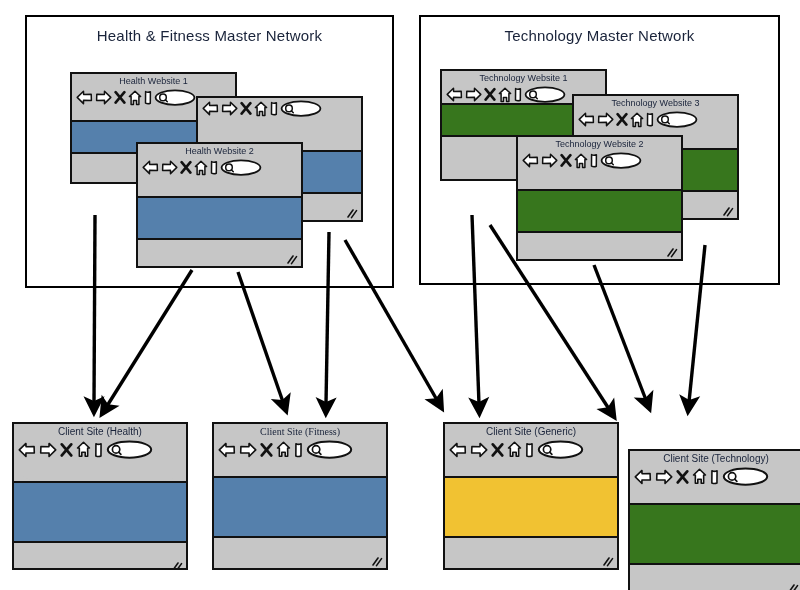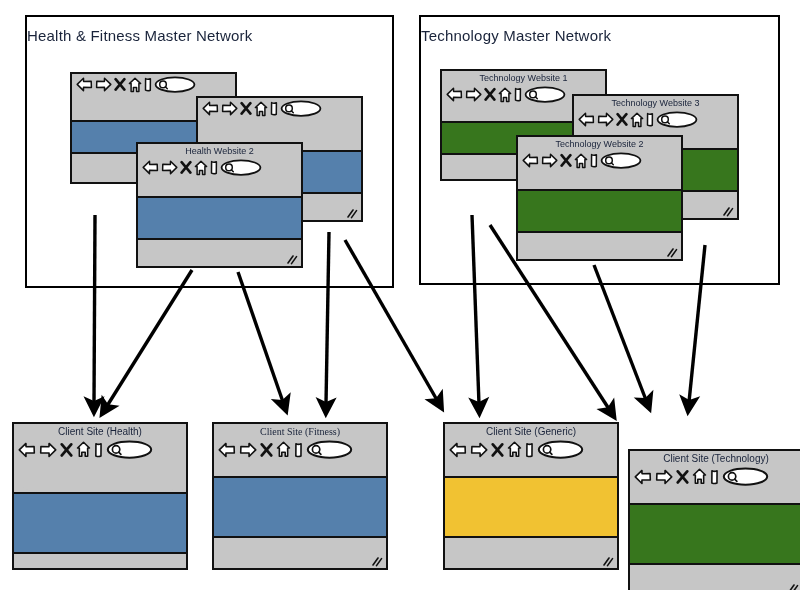--- a/index.html
+++ b/index.html
@@ -15,20 +15,21 @@
   
   .master-box{
     position:absolute;
     border:2.5px solid #000;
     background:transparent;
     box-sizing:border-box;
   }
   .master-title{
     position:absolute;
     left:0;right:0;
+    text-align:center;
     color:#19233a;
     font-size:15px;
     letter-spacing:.2px;
     white-space:nowrap;
   }
 
   
   .win{
     position:absolute;
     box-sizing:border-box;
@@ -86,20 +87,21 @@
 <body>
 
 <div id="stage">
 
   <div class="master-box" style="left:25px;top:15px;width:369px;height:273px;">
     <div class="master-title" style="top:10px;">Health &amp; Fitness Master Network</div>
   </div>
 
   <div class="win small" style="left:70px;top:72px;width:167px;height:112px;z-index:3;">
     <div class="win-chrome" style="height:46px;">
+      <div class="win-title">Health Website 1</div>
       <div class="win-toolbar">
         <span>
             <svg width="17" height="15" viewBox="0 0 17 15">
               <path d="M7.5 1.3 L1.2 7.4 L7.5 13.6 L7.5 10.3 L15.4 10.4 L15.2 4.3 L7.6 4.4 Z" fill="#fff" stroke="#111" stroke-width="1.5" stroke-linejoin="round"></path>
             </svg>
           </span>
         <span>
             <svg width="17" height="15" viewBox="0 0 17 15">
               <path d="M9.5 1.3 L15.8 7.4 L9.5 13.6 L9.5 10.3 L1.6 10.4 L1.8 4.3 L9.4 4.4 Z" fill="#fff" stroke="#111" stroke-width="1.5" stroke-linejoin="round"></path>
             </svg>
@@ -225,21 +227,21 @@
           <path d="M2 8 L7 1 M5.5 8.6 L10.5 1.6" stroke="#111" stroke-width="1.6" stroke-linecap="round"></path>
         </svg>
     </div>
   </div>
 
   <div class="master-box" style="left:419px;top:15px;width:361px;height:270px;">
     <div class="master-title" style="top:10px;">Technology Master Network</div>
   </div>
 
   <div class="win small" style="left:440px;top:69px;width:167px;height:112px;z-index:3;">
-    <div class="win-chrome" style="height:50px;">
+    <div class="win-chrome" style="height:32px;">
       <div class="win-title">Technology Website 1</div>
       <div class="win-toolbar">
         <span>
             <svg width="17" height="15" viewBox="0 0 17 15">
               <path d="M7.5 1.3 L1.2 7.4 L7.5 13.6 L7.5 10.3 L15.4 10.4 L15.2 4.3 L7.6 4.4 Z" fill="#fff" stroke="#111" stroke-width="1.5" stroke-linejoin="round"></path>
             </svg>
           </span>
         <span>
             <svg width="17" height="15" viewBox="0 0 17 15">
               <path d="M9.5 1.3 L15.8 7.4 L9.5 13.6 L9.5 10.3 L1.6 10.4 L1.8 4.3 L9.4 4.4 Z" fill="#fff" stroke="#111" stroke-width="1.5" stroke-linejoin="round"></path>
@@ -363,21 +365,21 @@
     </div>
     <div class="win-body" style="height:44px;background:#37761D;"></div>
     <div class="win-status" style="height:26px;">
       <svg class="resize-grip" viewBox="0 0 12 10">
           <path d="M2 8 L7 1 M5.5 8.6 L10.5 1.6" stroke="#111" stroke-width="1.6" stroke-linecap="round"></path>
         </svg>
     </div>
   </div>
 
   <div class="win" style="left:12px;top:422px;width:176px;height:148px;">
-    <div class="win-chrome" style="height:68px;border-radius:23px;">
+    <div class="win-chrome" style="height:57px;border-radius:23px;">
       <div class="win-title">Client Site (Health)</div>
       <div class="win-toolbar">
         <span>
             <svg width="18" height="16" viewBox="0 0 17 15">
               <path d="M7.5 1.3 L1.2 7.4 L7.5 13.6 L7.5 10.3 L15.4 10.4 L15.2 4.3 L7.6 4.4 Z" fill="#fff" stroke="#111" stroke-width="1.5" stroke-linejoin="round"></path>
             </svg>
           </span>
         <span>
             <svg width="18" height="16" viewBox="0 0 17 15">
               <path d="M9.5 1.3 L15.8 7.4 L9.5 13.6 L9.5 10.3 L1.6 10.4 L1.8 4.3 L9.4 4.4 Z" fill="#fff" stroke="#111" stroke-width="1.5" stroke-linejoin="round"></path>

